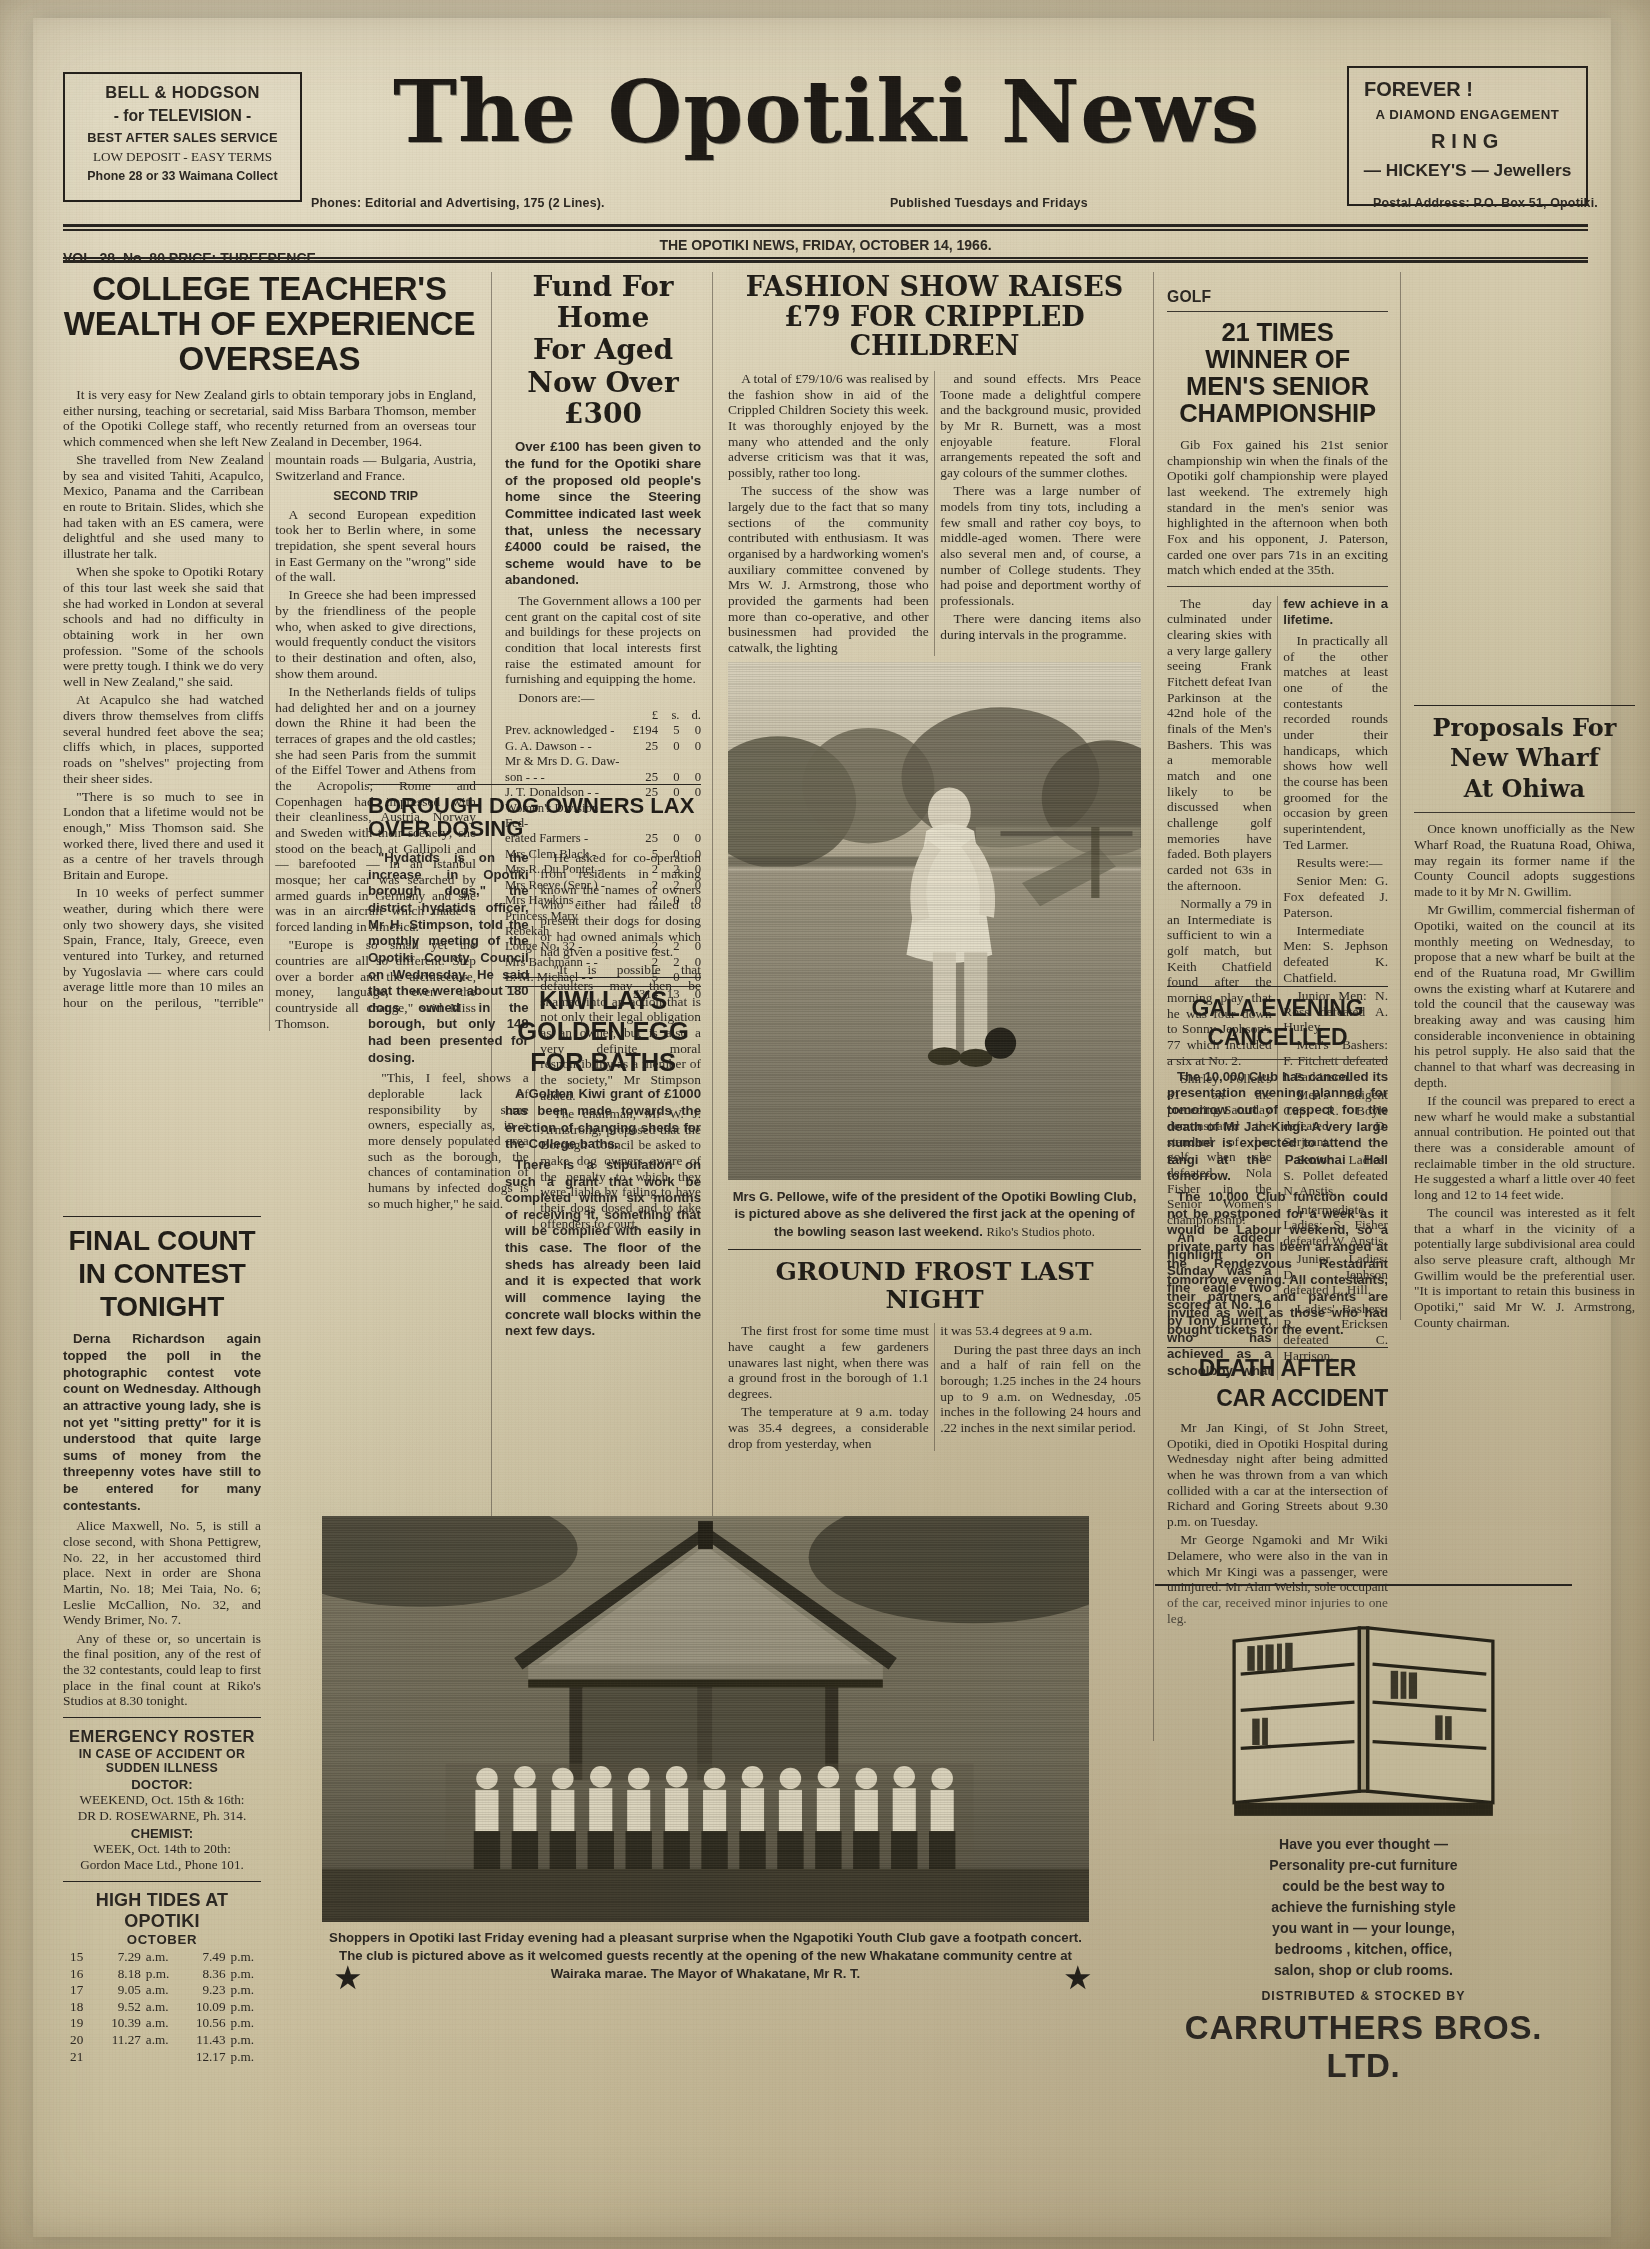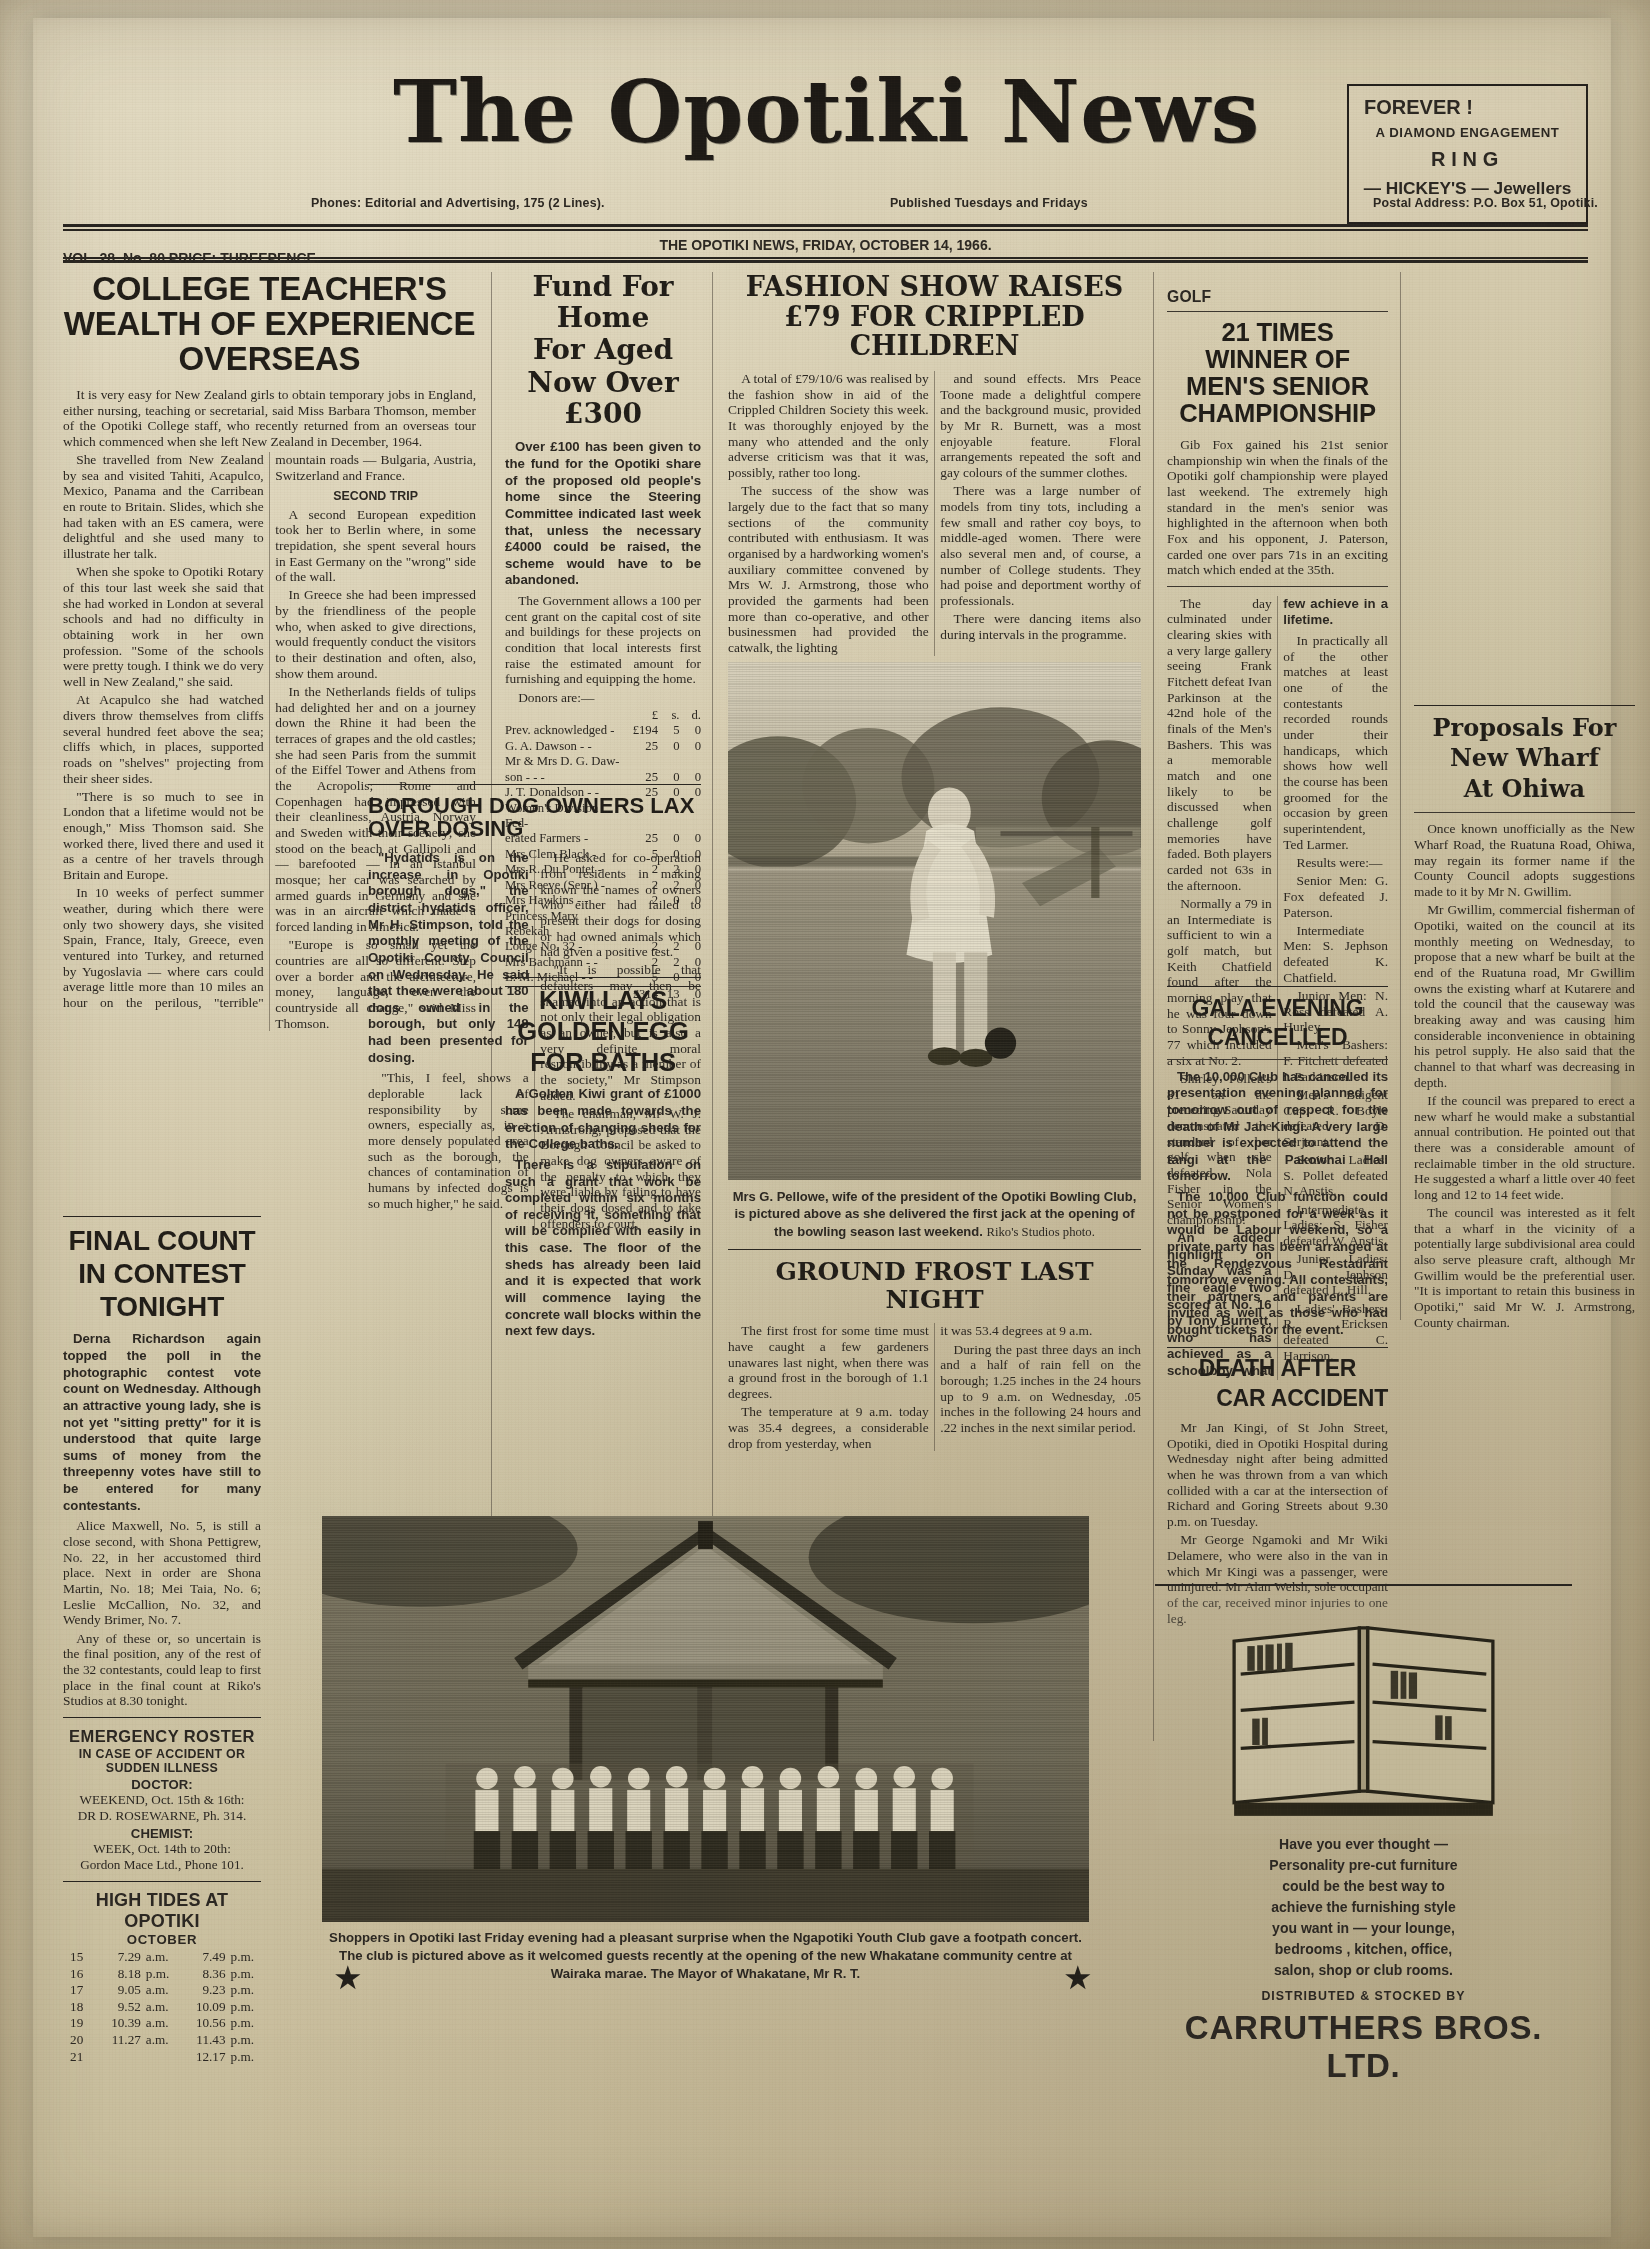--- a/index.html
+++ b/index.html
@@ -26,21 +26,21 @@
     box-shadow: inset 0 0 99px rgba(80,60,30,.30), inset 0 0 33px rgba(60,45,20,.18);}
   .sheet{position:absolute;left:33px;top:18px;width:1578px;height:2219px;
     background:rgba(255,255,255,.035);
     box-shadow:0 0 23px rgba(0,0,0,.22);}
 
   
   .masthead{position:absolute;left:63px;top:41px;width:1525px;height:165px;}
   .adbox{position:absolute;border:2.5px solid #23201c;box-sizing:border-box;
     text-align:center;background:rgba(255,255,255,.05);}
   .adbox.tl{left:0;top:31px;width:239px;height:130px;}
-  .adbox.tr{left:1284px;top:43px;width:241px;height:140px;}
+  .adbox.tr{left:1284px;top:25px;width:241px;height:140px;}
   .adbox .ln{display:block;line-height:1.18;}
   .tl .l1{font-family:"Liberation Sans",sans-serif;font-weight:700;font-size:16.5px;letter-spacing:0.4px;margin-top:9px;}
   .tl .l2{font-family:"Liberation Sans",sans-serif;font-weight:700;font-size:15.7px;margin-top:4.1px;}
   .tl .l3{font-family:"Liberation Sans",sans-serif;font-weight:700;font-size:12.8px;margin-top:5px;letter-spacing:0.2px;}
   .tl .l4{font-family:"Liberation Serif",serif;font-size:13.2px;margin-top:4.1px;}
   .tl .l5{font-family:"Liberation Sans",sans-serif;font-weight:700;font-size:12.4px;margin-top:4.1px;}
   .tr .r1{font-family:"Liberation Sans",sans-serif;font-weight:700;font-size:20px;text-align:left;margin:10px 0 0 15px;}
   .tr .r2{font-family:"Liberation Sans",sans-serif;font-weight:700;font-size:13.2px;letter-spacing:0.5px;margin-top:5.8px;}
   .tr .r3{font-family:"Liberation Sans",sans-serif;font-weight:700;font-size:20px;letter-spacing:5.8px;margin-top:8.3px;}
   .tr .r4{font-family:"Liberation Sans",sans-serif;font-weight:700;font-size:17.3px;margin-top:6.6px;}
@@ -119,20 +119,27 @@
   .star{position:absolute;font-size:33px;line-height:1;color:#221f1a;}
 </style>
 </head>
 <body>
 
 <div class="page">
   <div class="sheet"></div>
 
   <div class="masthead">
 
+    <div class="adbox tl">
+      <span class="ln l1">BELL &amp; HODGSON</span>
+      <span class="ln l2">- for TELEVISION -</span>
+      <span class="ln l3">BEST AFTER SALES SERVICE</span>
+      <span class="ln l4">LOW DEPOSIT - EASY TERMS</span>
+      <span class="ln l5">Phone 28 or 33 Waimana Collect</span>
+    </div>
 
     <div class="nameplate">The Opotiki News</div>
 
     <div class="adbox tr">
       <div class="r1">FOREVER !</div>
       <div class="r2">A DIAMOND ENGAGEMENT</div>
       <div class="r3">RING</div>
       <div class="r4">— HICKEY'S — Jewellers</div>
     </div>
 

